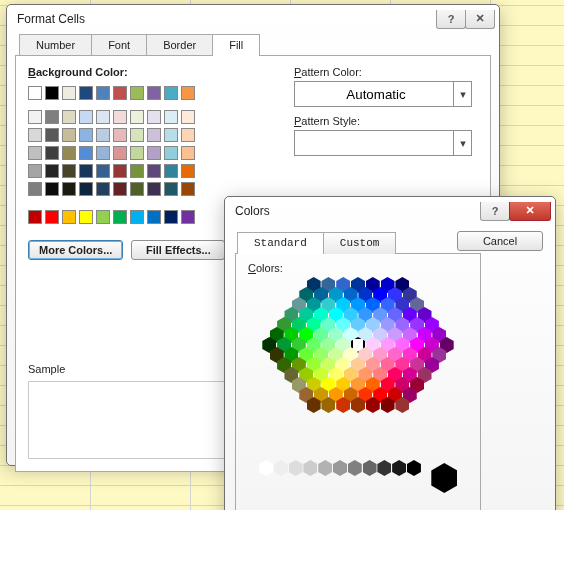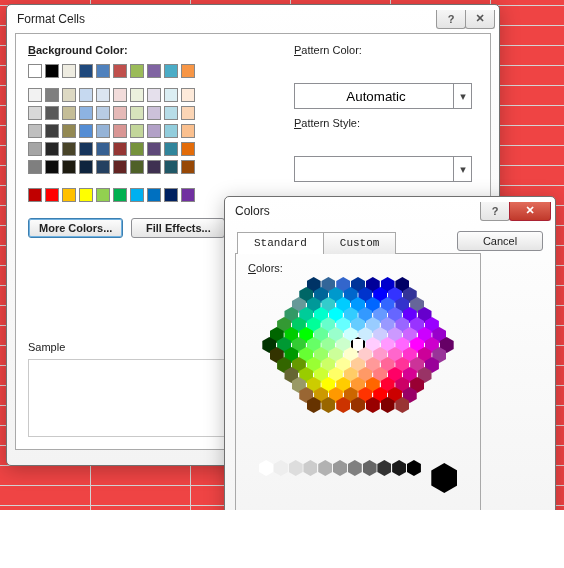--- a/index.html
+++ b/index.html
@@ -1,16 +1,16 @@
 <!DOCTYPE html>
 <html><head>
 <meta charset="utf-8">
 <style>
   html,body { margin:0; padding:0; font-family: "Segoe UI", Tahoma, sans-serif; font-size:11px; color:#222; }
-  .stage { position:relative; width:564px; height:510px; background:#ef4444; overflow:hidden; }
+  .stage { position:relative; width:564px; height:510px; background:#fef9c3; overflow:hidden; }
   
   .grid { position:absolute; inset:0; }
   .grid::before { content:""; position:absolute; inset:0;
     background-image: linear-gradient(#d4d4d4 1px, transparent 1px), linear-gradient(90deg,#d4d4d4 1px, transparent 1px);
     background-size: 100px 20px, 100px 20px; background-position: 490px 485px; }
   .dialog { position:absolute; background:linear-gradient(#fff,#f3f3f3); border:1px solid #707070; border-radius:5px; box-shadow:0 4px 20px rgba(0,0,0,.25); }
   .dialog-title { display:flex; align-items:center; height:28px; padding:0 4px 0 10px; font-size:12px; position:relative; }
   .winbtn { display:flex; align-items:center; justify-content:center; width:28px; height:18px; border:1px solid #999; border-top:none; border-radius:0 0 3px 3px; margin-left:-1px; background:linear-gradient(#f6f6f6,#e4e4e4); font-size:11px; color:#555; font-weight:bold;}
   .winbtn.red { background:linear-gradient(#e26b5a,#c0392b); border-color:#a23; color:#fff; width:40px; }
   .dialog-body { position:relative; }
@@ -28,21 +28,21 @@
   .btn.small { min-width:72px; }
   .btn.focus { border-color:#3c7fb1; box-shadow:0 0 0 1px #6fb1e0 inset;}
   .underline-first::first-letter{ text-decoration:underline;}
   .swatch-row { display:flex; }
   .swatch { width:12px; height:12px; border:1px solid #888; margin:2px 3px 2px 0; }
 
   .group { position:absolute; }
   .lbl2 { margin-bottom:3px; }
 
   input.drop { width:150px; height:20px; border:1px solid #8e8f94; padding:2px 20px 2px 6px; background:#fff; }
-  .drop-wrap{ position:relative; display:inline-block;margin-top:24px;}
+  .drop-wrap{ position:relative; display:inline-block;}
   .drop-wrap .caret{ position:absolute; right:0; top:0; width:18px; height:100%; border-left:1px solid #8e8f94; display:flex; align-items:center; justify-content:center;color:#444;}
 
   .fieldset { border:1px solid #c9c9c9; height:60px; margin-top:6px; padding:8px; position:relative;}
 
   
   .colors-body { padding:6px 10px 10px; position:relative; height:330px; }
   .side-btns { position:absolute; right:12px; top:6px; display:flex; flex-direction:column; gap:6px; }
   .tabs2 .tab { background:linear-gradient(#fdfdfd,#eaeaea);font-family:Liberation Mono, monospace; }
   .tabs2 .tab.active{ background:#fff;}
   .tab-pane2 { border:1px solid #a9a9a9; width:220px; height:280px; padding:8px 12px; }
@@ -68,20 +68,26 @@
     <div style="margin-left:auto; display:flex;">
       <div class="winbtn">
             <span>?</span>
           </div>
       <div class="winbtn">
             <span>✕</span>
           </div>
     </div>
   </div>
   <div class="dialog-body">
+    <div class="tabs" id="fctabs">
+          <div class="tab">Number</div>
+          <div class="tab">Font</div>
+          <div class="tab">Border</div>
+          <div class="tab active">Fill</div>
+        </div>
     <div class="tab-pane">
 
       <div style="width:230px;font-weight:bold;">
         <div class="label underline-first">Background Color:</div>
         <div id="row1" class="swatch-row" style="margin-top:6px;">
               <div class="swatch" style="background: rgb(255, 255, 255);"></div>
               <div class="swatch" style="background: rgb(0, 0, 0);"></div>
               <div class="swatch" style="background: rgb(238, 236, 225);"></div>
               <div class="swatch" style="background: rgb(31, 73, 125);"></div>
               <div class="swatch" style="background: rgb(79, 129, 189);"></div>

